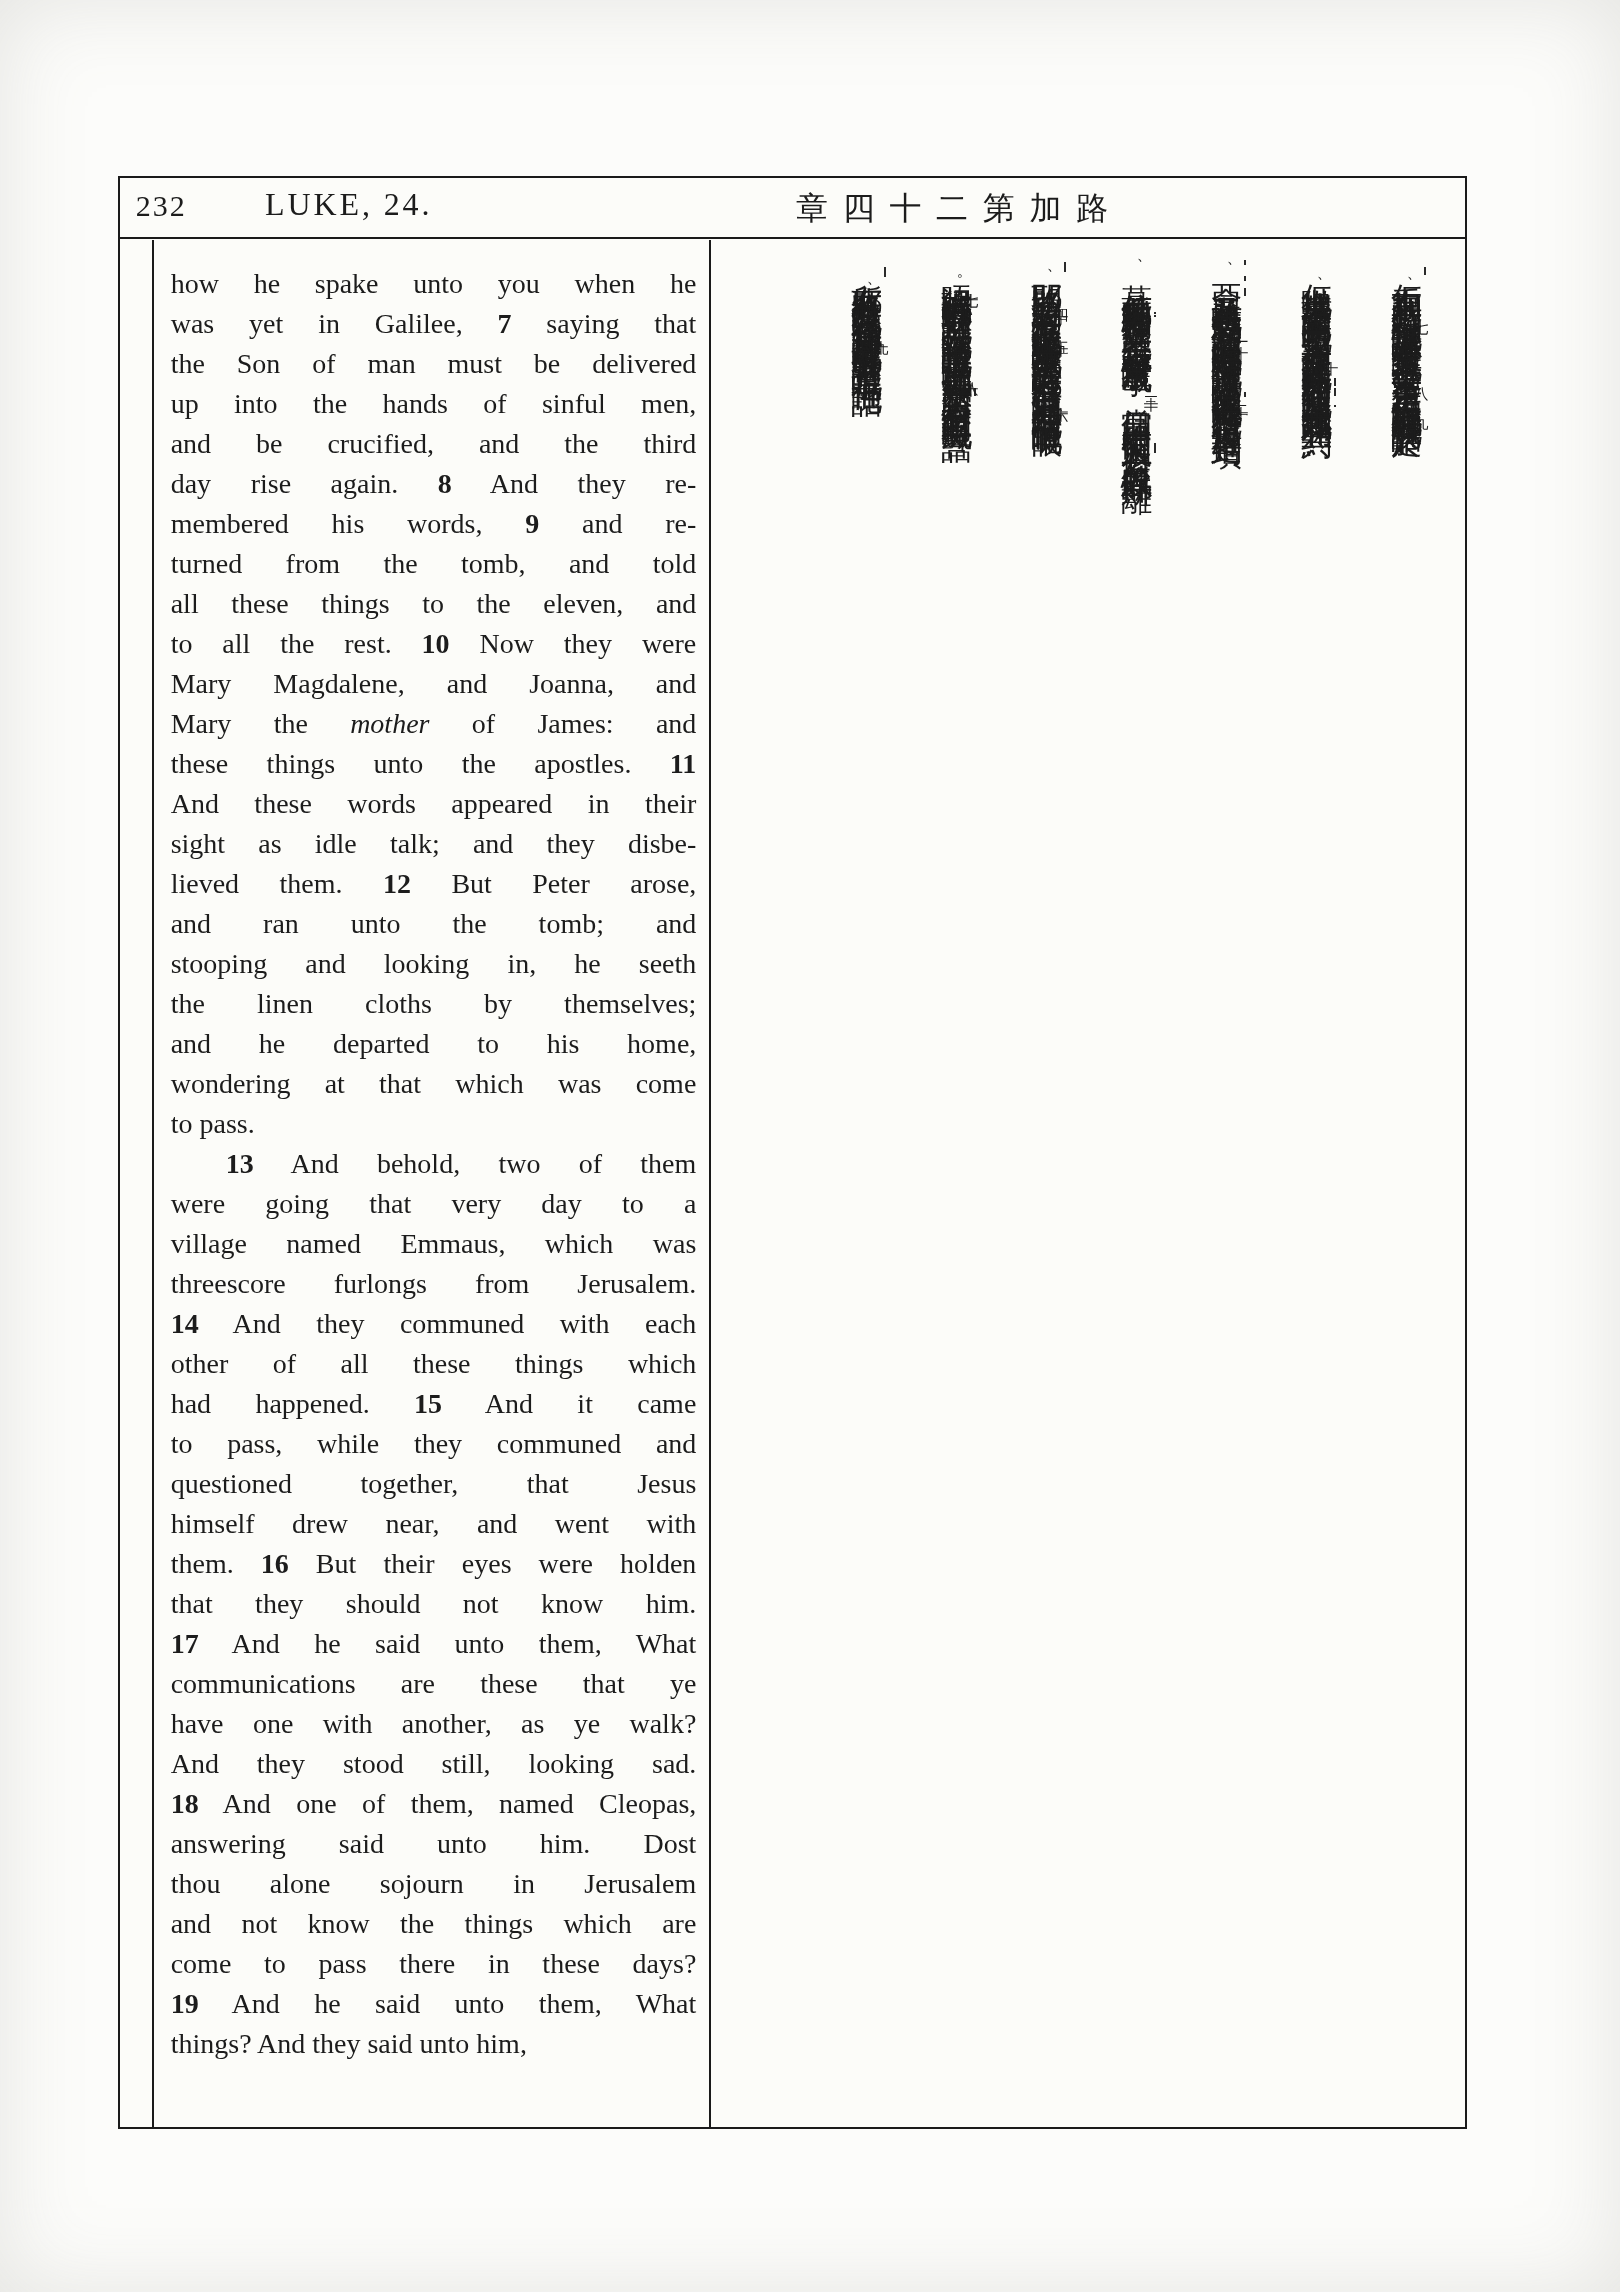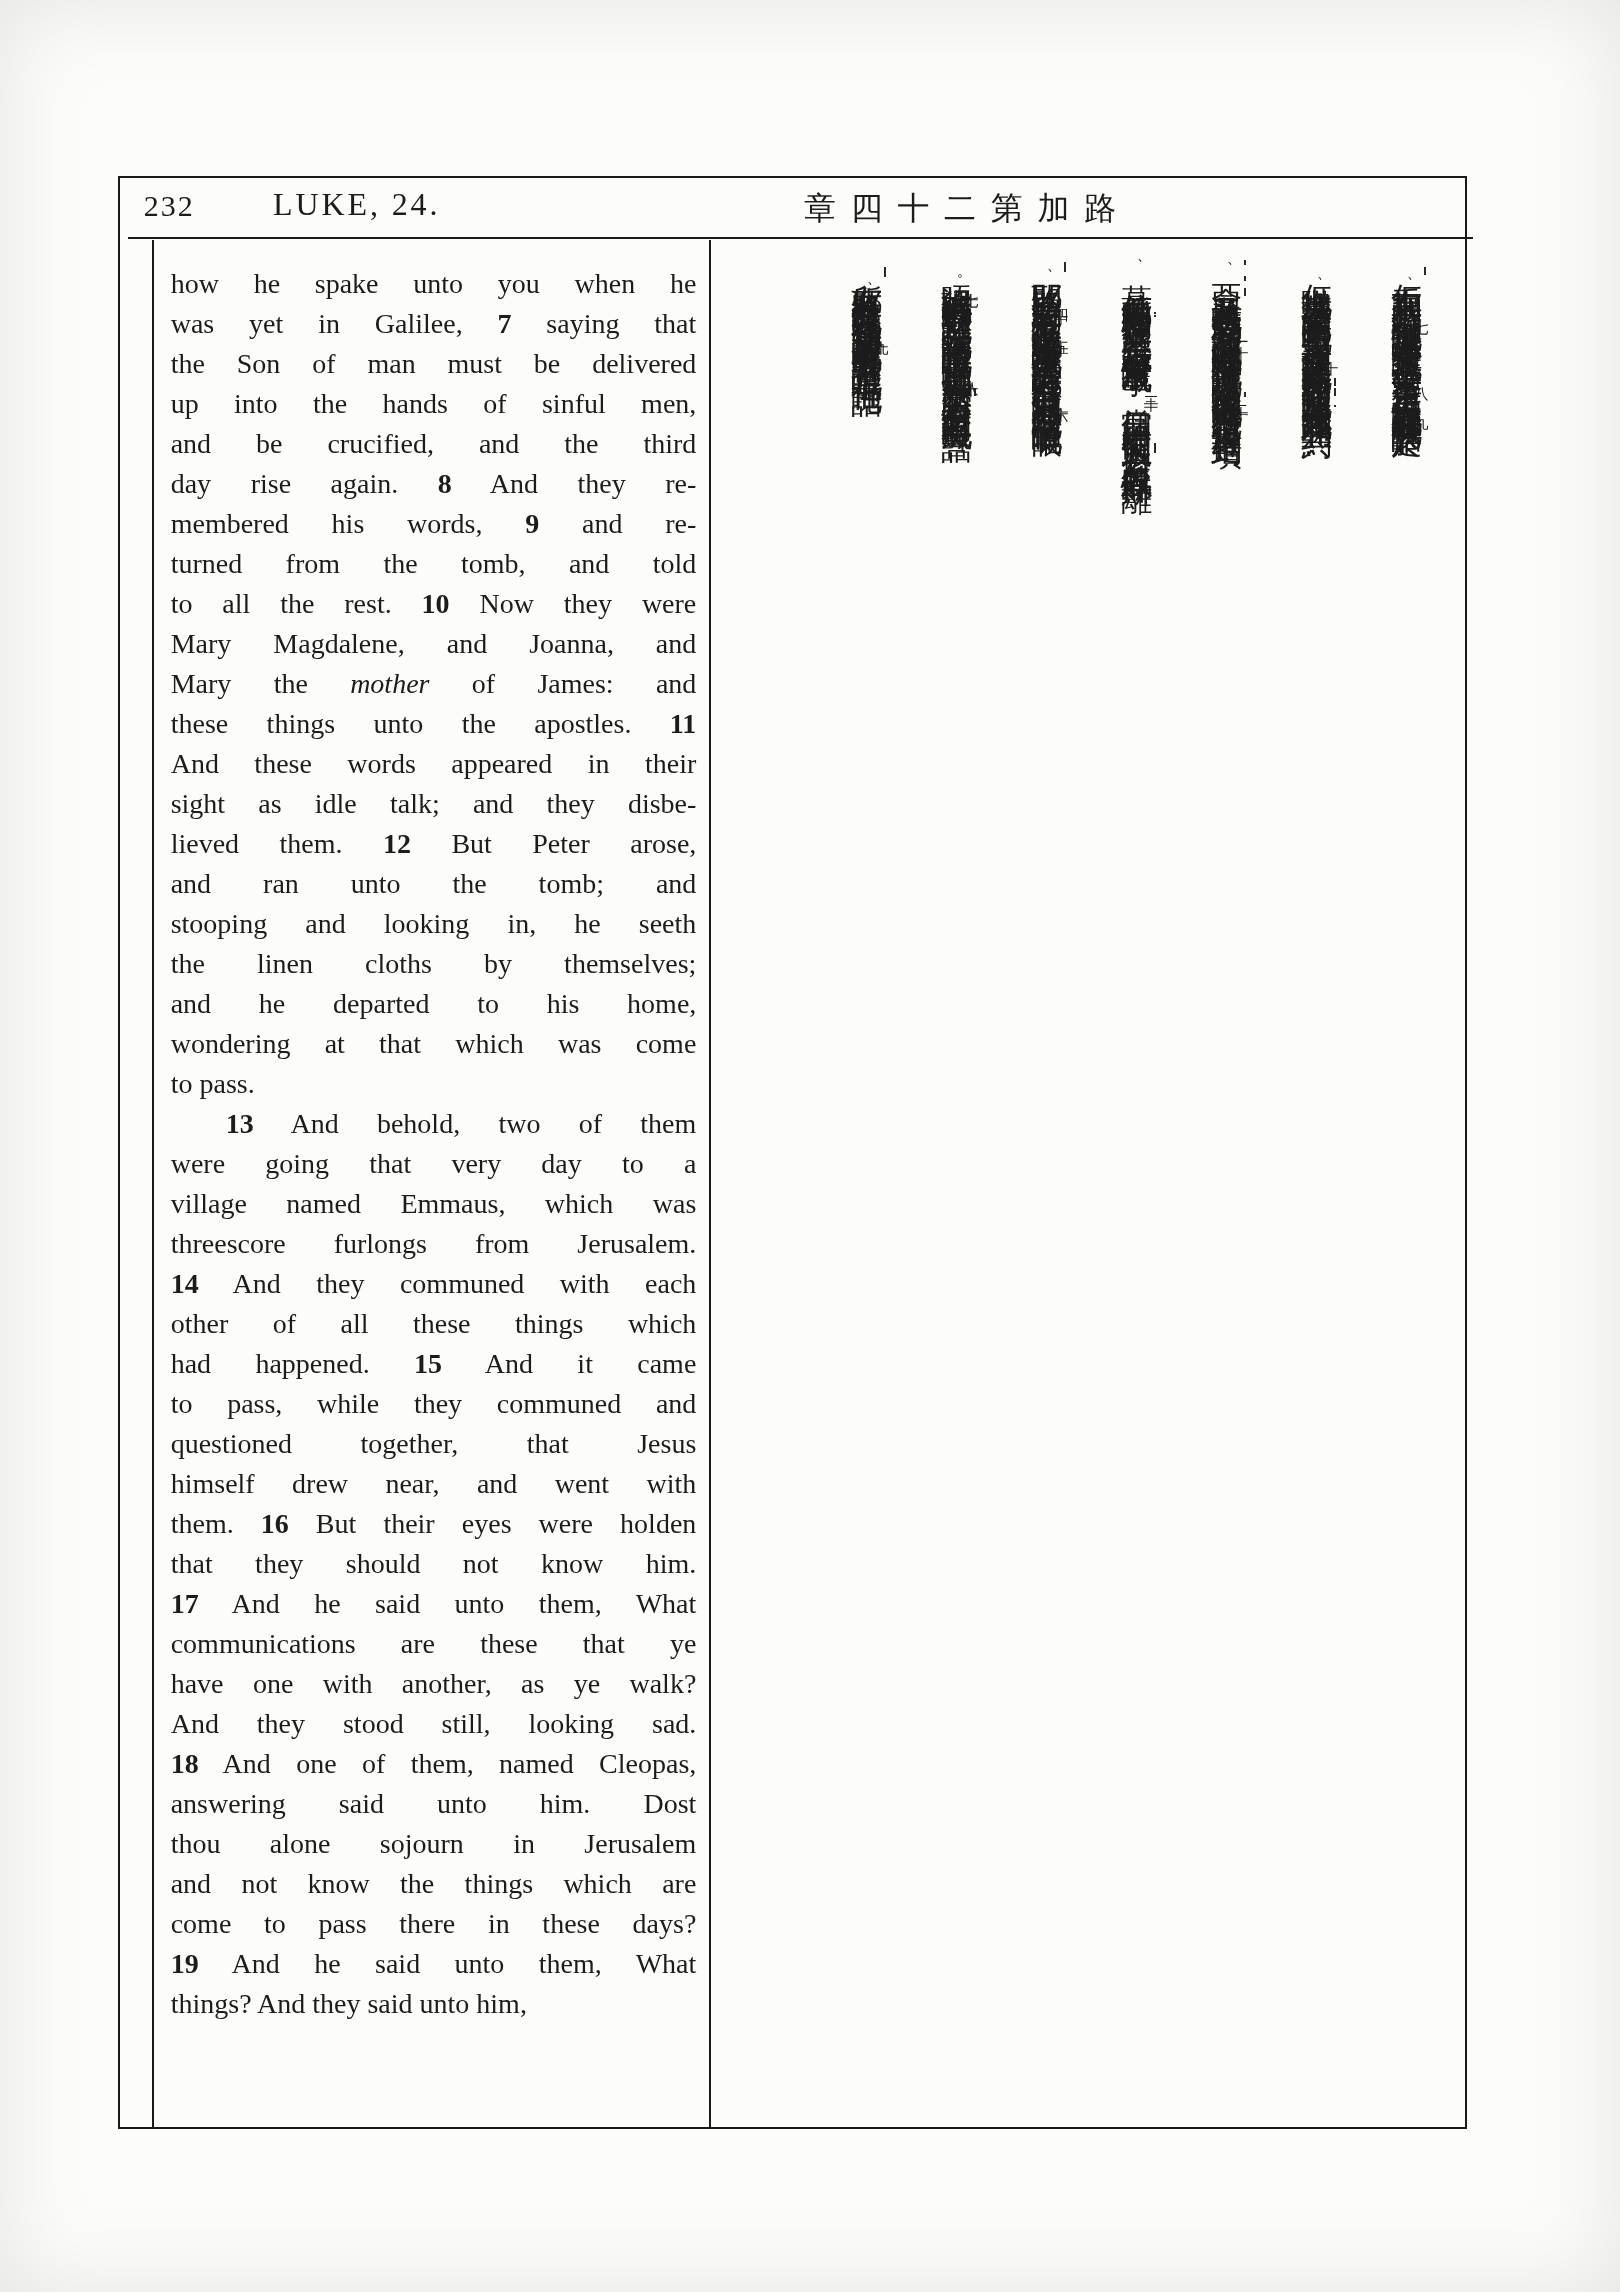--- a/index.html
+++ b/index.html
@@ -2,21 +2,21 @@
 <html><head>
 <meta charset="utf-8">
 <style>
   html,body{margin:0;padding:0;background:#e9e9e7;}
   .page{position:relative;width:1620px;height:2293px;background:#fcfcfa;
         font-family:"Liberation Serif","DejaVu Serif",serif;color:#1c1c1c;overflow:hidden;}
   .page::after{content:"";position:absolute;inset:0;pointer-events:none;
         box-shadow:inset 0 0 88px rgba(120,120,115,.18);}
   .frame{position:absolute;left:118px;top:176px;width:1345px;height:1949px;
         border:2.9px solid #1a1a1a;box-sizing:content-box;background:#fcfcf9;}
-  .header{position:absolute;left:8px;top:0;width:100%;height:59px;
+  .header{position:absolute;left:0;top:0;width:100%;height:59px;
         border-bottom:2.9px solid #1a1a1a;}
   .pagenum{position:absolute;left:15.7px;top:10.8px;font-size:30px;letter-spacing:2px;}
   .title-en{position:absolute;left:145px;top:7.8px;font-size:32px;letter-spacing:2.9px;font-family:Liberation Serif, serif;}
   .title-zh{position:absolute;left:676px;width:617px;top:8.8px;font-size:32px;
         letter-spacing:14.7px;text-align:left;white-space:nowrap;}
   
   .epane{position:absolute;left:32px;top:62px;bottom:0;width:559px;
         border-left:2.9px solid #1a1a1a;border-right:2.9px solid #1a1a1a;
         padding:23.5px 12.7px 0 16.7px;box-sizing:border-box;overflow:hidden;}
   .eline{height:40px;line-height:40px;font-size:28px;
@@ -48,20 +48,21 @@
     </div>
     <div class="epane">
         <div class="eline">how he spake unto you when he</div>
         <div class="eline">was yet in Galilee, <b>7</b> saying that</div>
         <div class="eline">the Son of man must be delivered</div>
         <div class="eline">up into the hands of sinful men,</div>
         <div class="eline">and be crucified, and the third</div>
         <div class="eline">day rise again. <b>8</b> And they re-</div>
         <div class="eline">membered his words, <b>9</b> and re-</div>
         <div class="eline">turned from the tomb, and told</div>
+        <div class="eline">all these things to the eleven, and</div>
         <div class="eline">to all the rest. <b>10</b> Now they were</div>
         <div class="eline">Mary Magdalene, and Joanna, and</div>
         <div class="eline">Mary the <i>mother</i> of James: and</div>
         <div class="eline">these things unto the apostles. <b>11</b></div>
         <div class="eline">And these words appeared in their</div>
         <div class="eline">sight as idle talk; and they disbe-</div>
         <div class="eline">lieved them. <b>12</b> But Peter arose,</div>
         <div class="eline">and ran unto the tomb; and</div>
         <div class="eline">stooping and looking in, he seeth</div>
         <div class="eline">the linen cloths by themselves;</div>

